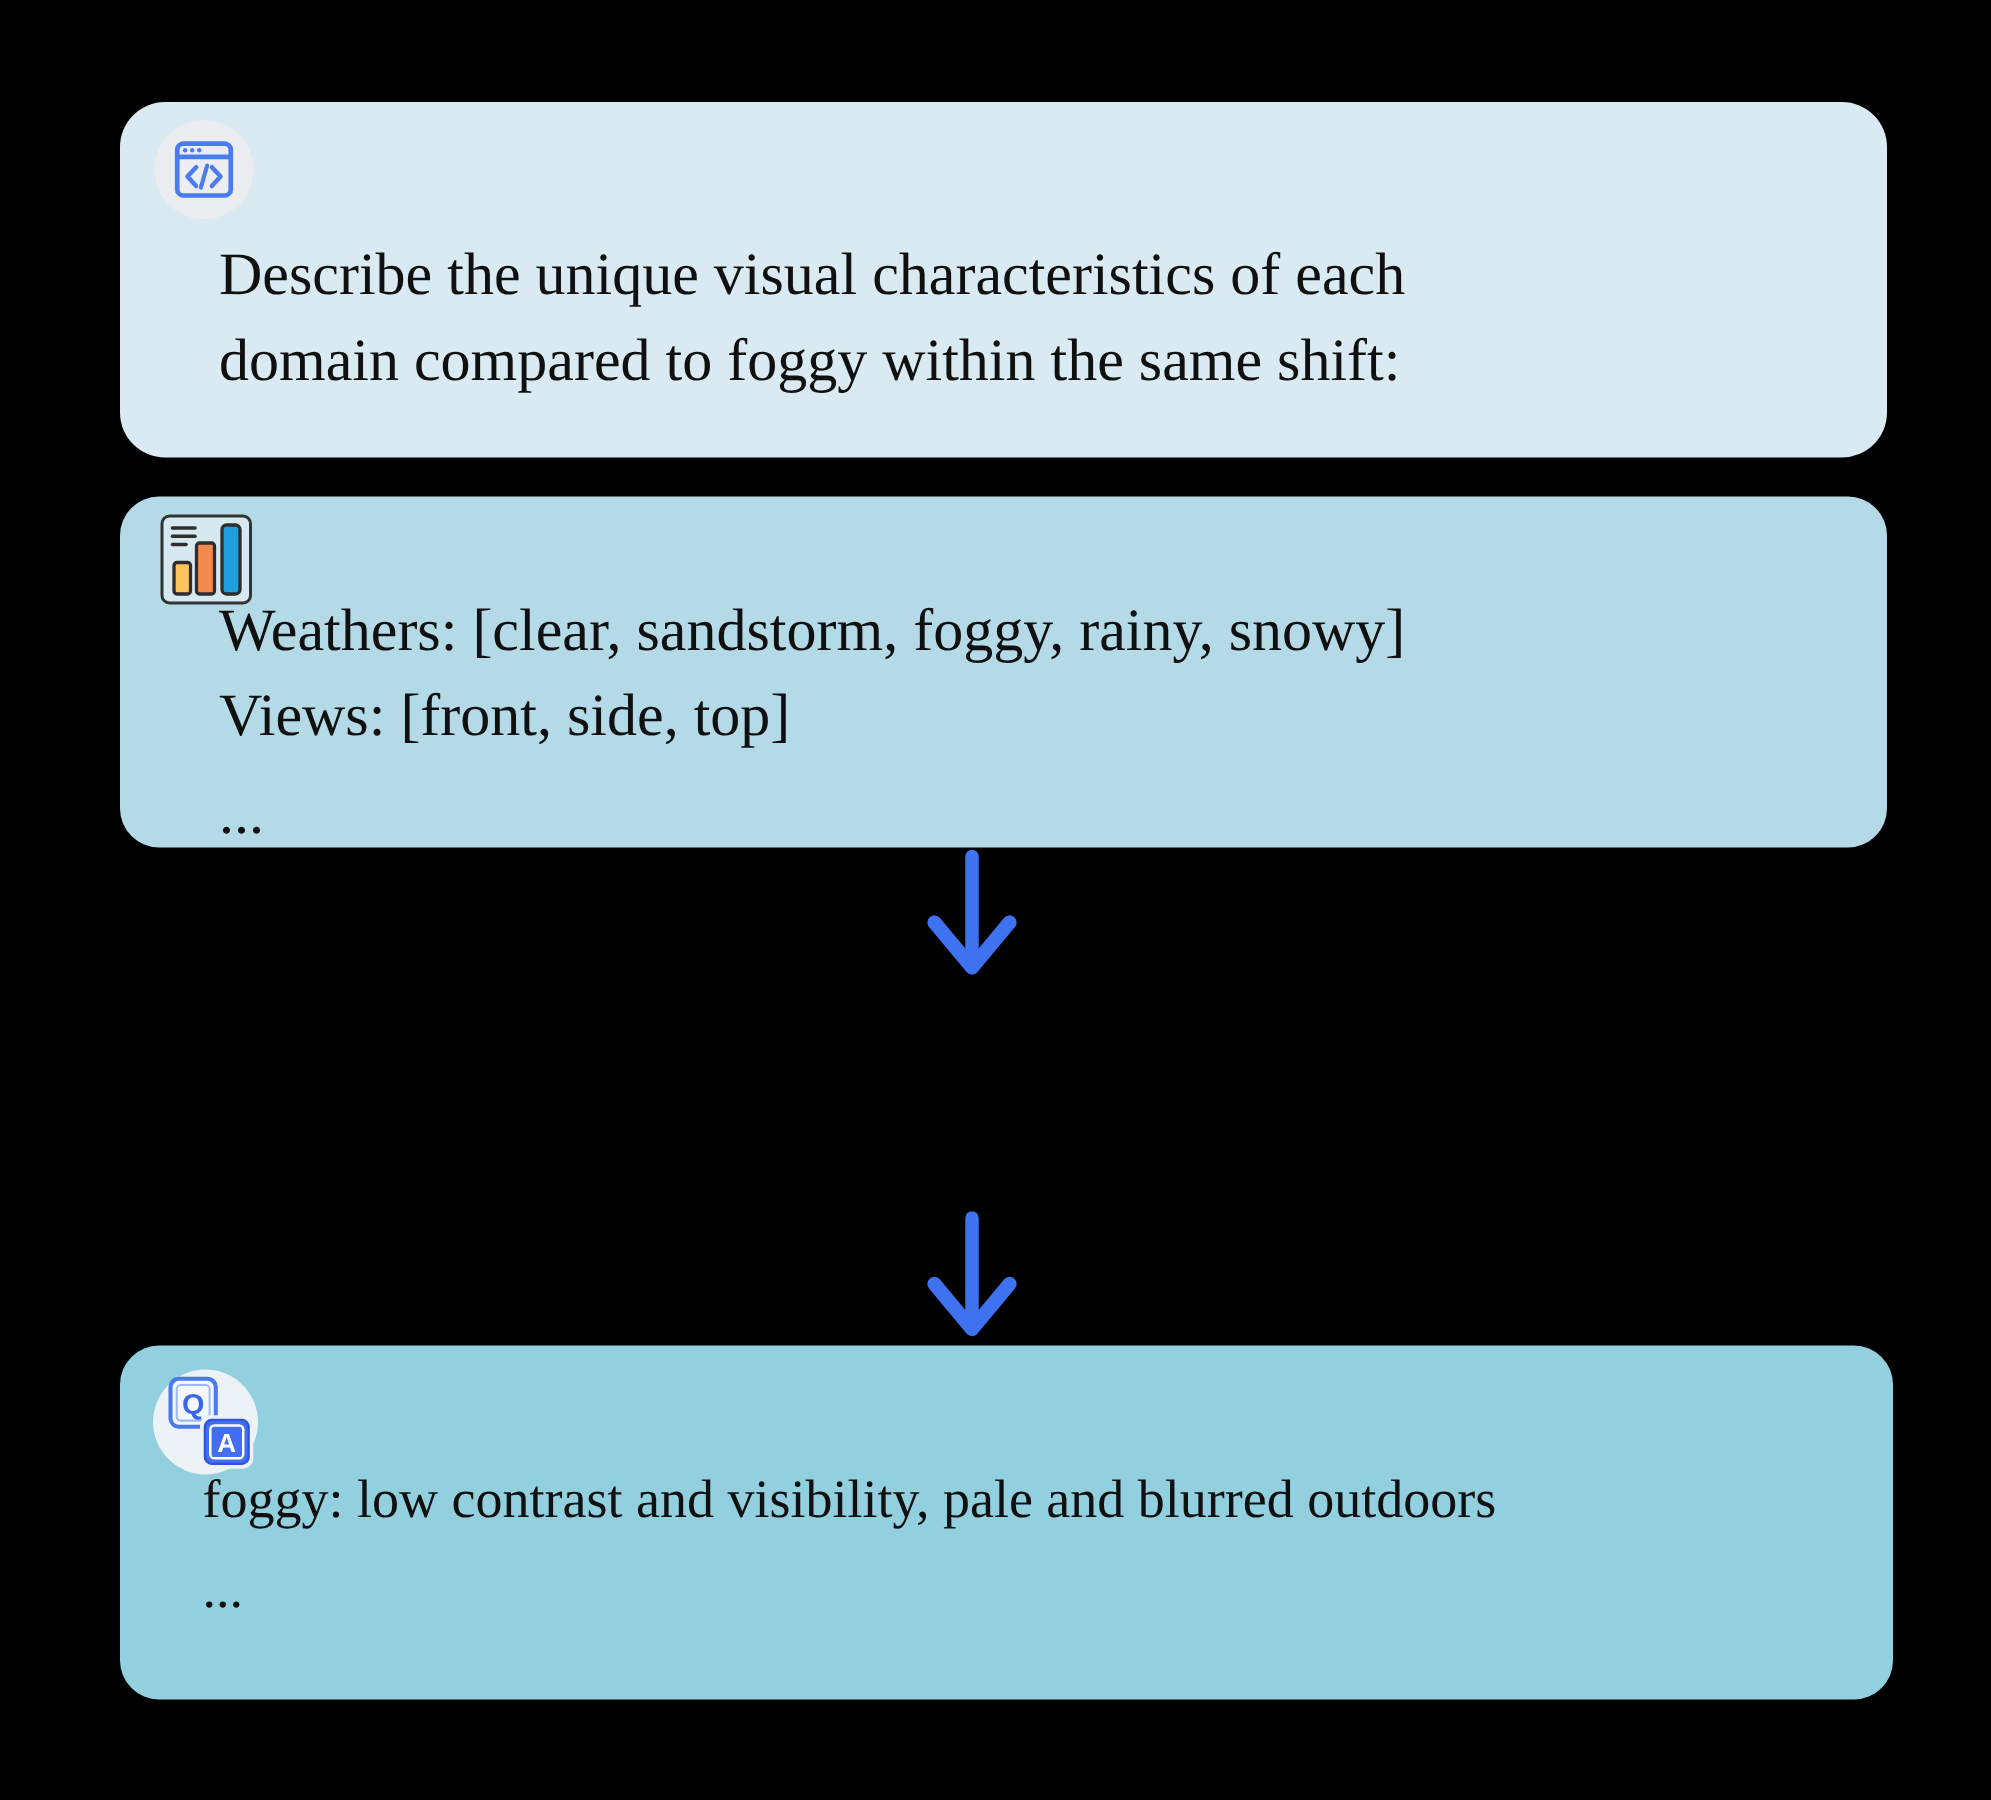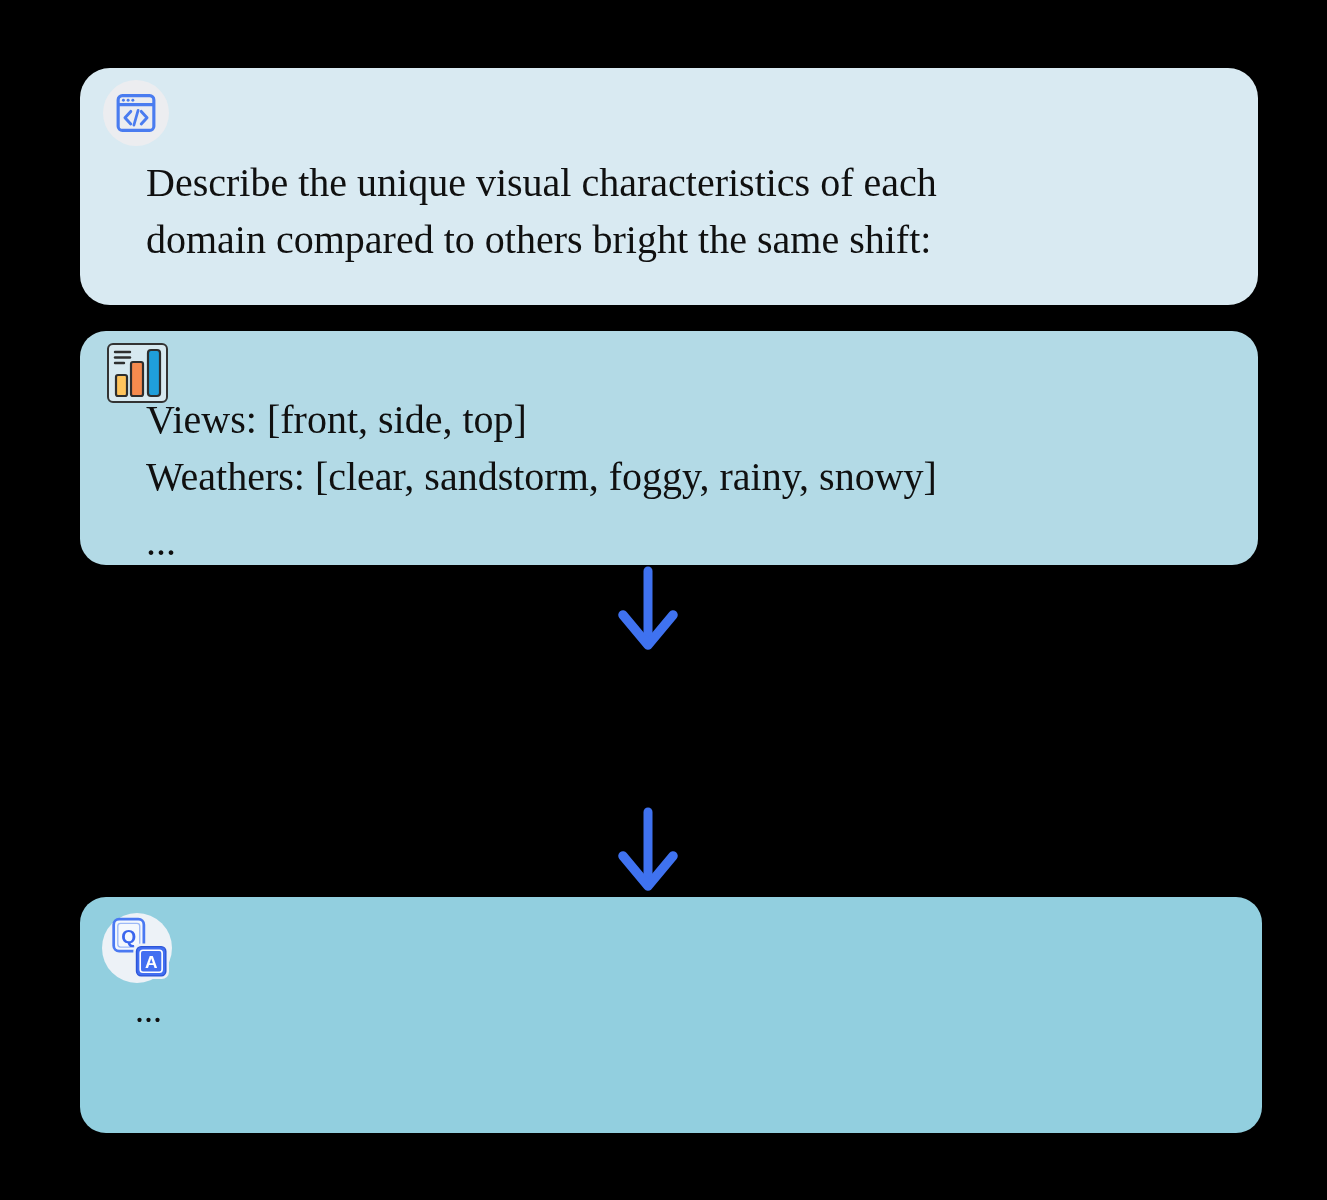--- a/index.html
+++ b/index.html
@@ -124,38 +124,38 @@
         <circle cx="8" cy="7.8" r="1.4" fill="#4a7cf0"></circle>
         <circle cx="12.5" cy="7.8" r="1.4" fill="#4a7cf0"></circle>
         <circle cx="17" cy="7.8" r="1.4" fill="#4a7cf0"></circle>
         <polyline points="15,18.5 9.5,24.5 15,30.5" fill="none" stroke="#4a7cf0" stroke-width="2.8" stroke-linecap="round" stroke-linejoin="round"></polyline>
         <polyline points="25,18.5 30.5,24.5 25,30.5" fill="none" stroke="#4a7cf0" stroke-width="2.8" stroke-linecap="round" stroke-linejoin="round"></polyline>
         <line x1="22" y1="17.5" x2="18" y2="31.5" stroke="#4a7cf0" stroke-width="2.6" stroke-linecap="round"></line>
       </svg>
     </div>
     <div class="text-block tb-prompt">
       <div class="line">Describe the unique visual characteristics of each</div>
-      <div class="line">domain compared to others bright the same shift:</div>
+      <div class="line">domain compared to foggy within the same shift:</div>
     </div>
   </div>
 
   <div class="card card-data">
     <div class="icon-chart-frame">
       <svg width="56" height="54" viewBox="0 0 56 54">
         <line x1="5" y1="6" x2="20" y2="6" stroke="#2e2e2e" stroke-width="2.4" stroke-linecap="round"></line>
         <line x1="5" y1="11.5" x2="20" y2="11.5" stroke="#2e2e2e" stroke-width="2.4" stroke-linecap="round"></line>
         <line x1="5" y1="17" x2="14" y2="17" stroke="#2e2e2e" stroke-width="2.4" stroke-linecap="round"></line>
         <rect x="6" y="29" width="11" height="21" rx="2" fill="#ffc45c" stroke="#2e2e2e" stroke-width="2.2"></rect>
         <rect x="21" y="16" width="12" height="34" rx="2" fill="#f58a4e" stroke="#2e2e2e" stroke-width="2.2"></rect>
         <rect x="38" y="4" width="12" height="46" rx="3" fill="#1f9fdb" stroke="#2e2e2e" stroke-width="2.2"></rect>
       </svg>
     </div>
     <div class="text-block tb-data">
+      <div class="line">Weathers: [clear, sandstorm, foggy, rainy, snowy]</div>
       <div class="line">Views: [front, side, top]</div>
-      <div class="line">Weathers: [clear, sandstorm, foggy, rainy, snowy]</div>
       <div class="line line-ellipsis-data">...</div>
     </div>
   </div>
 
   <svg class="arrow arrow-1" viewBox="0 0 60 92">
     <line x1="30" y1="6" x2="30" y2="79" stroke="#3f72f0" stroke-width="9" stroke-linecap="round"></line>
     <polyline points="5,50 30,80 55,50" fill="none" stroke="#3f72f0" stroke-width="9.5" stroke-linecap="round" stroke-linejoin="round"></polyline>
   </svg>
   <svg class="arrow arrow-2" viewBox="0 0 60 92">
     <line x1="30" y1="6" x2="30" y2="79" stroke="#3f72f0" stroke-width="9" stroke-linecap="round"></line>
@@ -171,17 +171,18 @@
         <text x="26" y="30" text-anchor="middle" font-family="Liberation Sans, sans-serif" font-size="21" font-weight="bold" fill="#3a66ee">Q</text>
 
         <rect x="31" y="31" width="39" height="39" rx="8" fill="#edf2f7"></rect>
 
         <rect x="34.5" y="34.5" width="32" height="32" rx="5" fill="#426ff1" stroke="#2c55d8" stroke-width="1.6"></rect>
         <rect x="38.5" y="38.5" width="24" height="24" rx="3" fill="none" stroke="#ffffff" stroke-width="1.8"></rect>
         <text x="50.5" y="58" text-anchor="middle" font-family="Liberation Sans, sans-serif" font-size="19" font-weight="bold" fill="#ffffff">A</text>
       </svg>
     </div>
     <div class="text-block tb-answer">
+      <div class="line">foggy: low contrast and visibility, pale and blurred outdoors</div>
       <div class="line line-ellipsis-answer">...</div>
     </div>
   </div>
 
 </div>
 
 </body></html>

